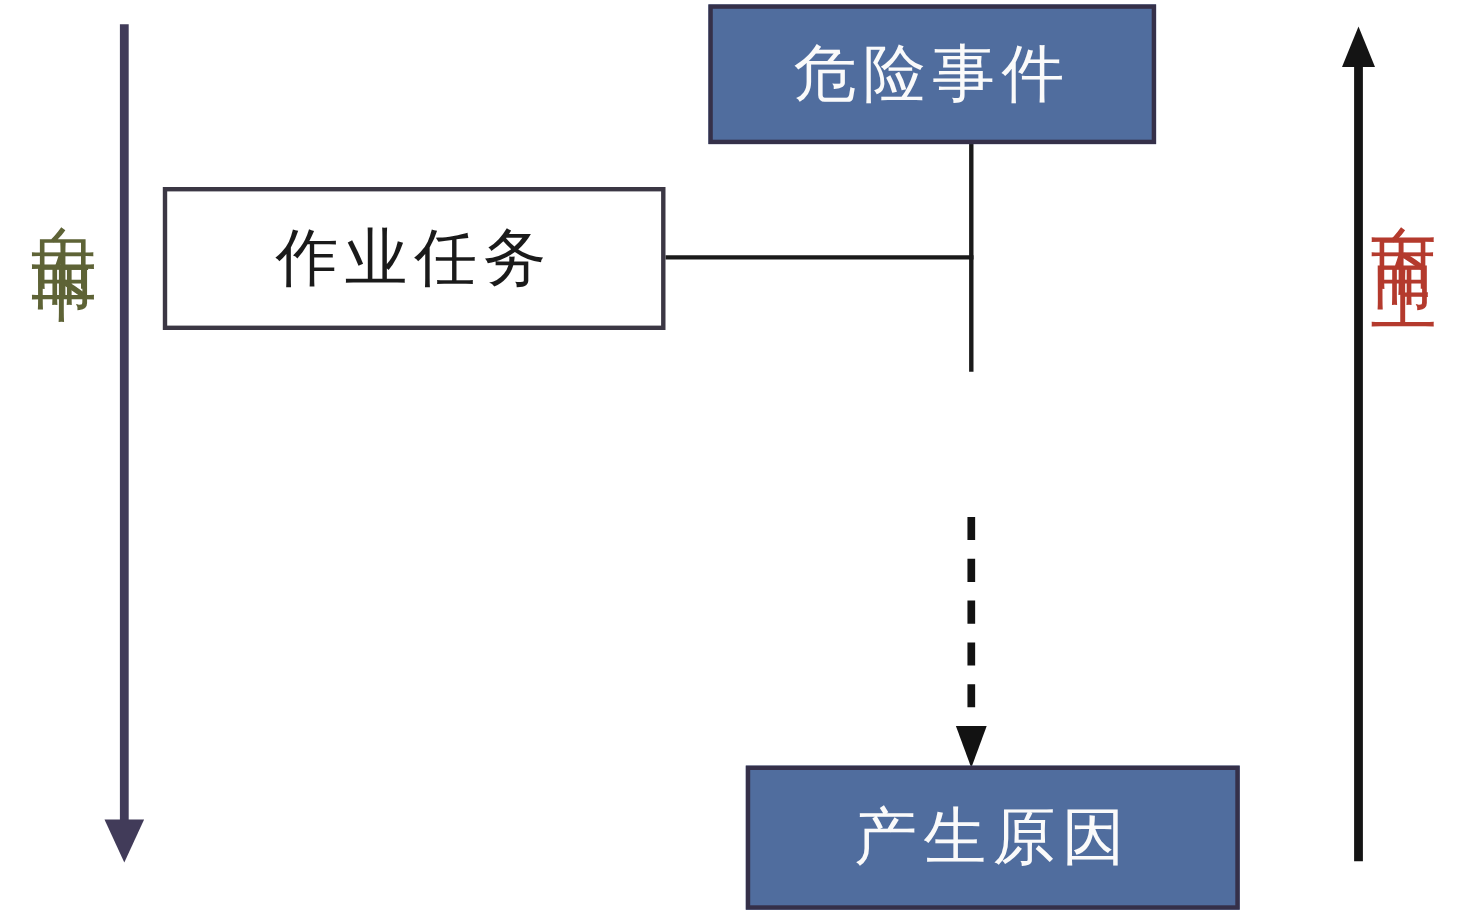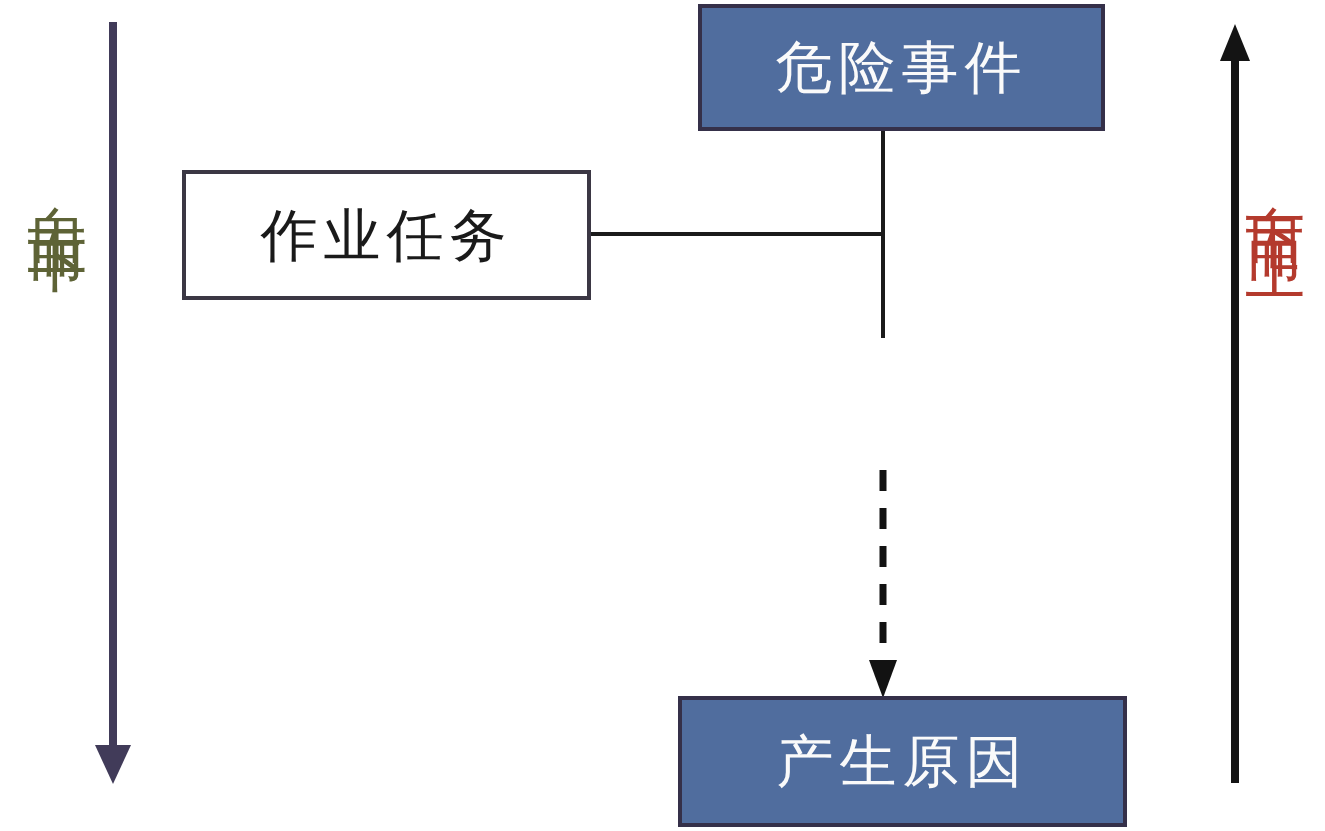--- a/index.html
+++ b/index.html
@@ -35,22 +35,22 @@
   .node-blue {
     background: #506D9E;
     border: 4px solid #353049;
     color: #FAFAFA;
   }
   .node-white {
     background: #FFFFFF;
     border: 4px solid #3B3744;
     color: #1A1A1A;
   }
-  .node-hazard-event  { left: 698px; top: 4px;   width: 407px; height: 127px; justify-content: center; }
-  .node-work-task     { left: 148px; top: 170px; width: 409px; height: 130px; margin-left: 34px; }
+  .node-hazard-event  { left: 644px; top: 4px;   width: 407px; height: 127px; justify-content: center; }
+  .node-work-task     { left: 148px; top: 170px; width: 457px; height: 130px; }
   .node-hazard-source { left: 680px; top: 335px; width: 407px; height: 132px; }
   .node-cause         { left: 678px; top: 696px; width: 449px; height: 131px; }
   .vtext {
     position: absolute;
     writing-mode: vertical-rl;
     text-orientation: upright;
     font-size: 60px;
     letter-spacing: 12px;
     line-height: 1;
     white-space: nowrap;

